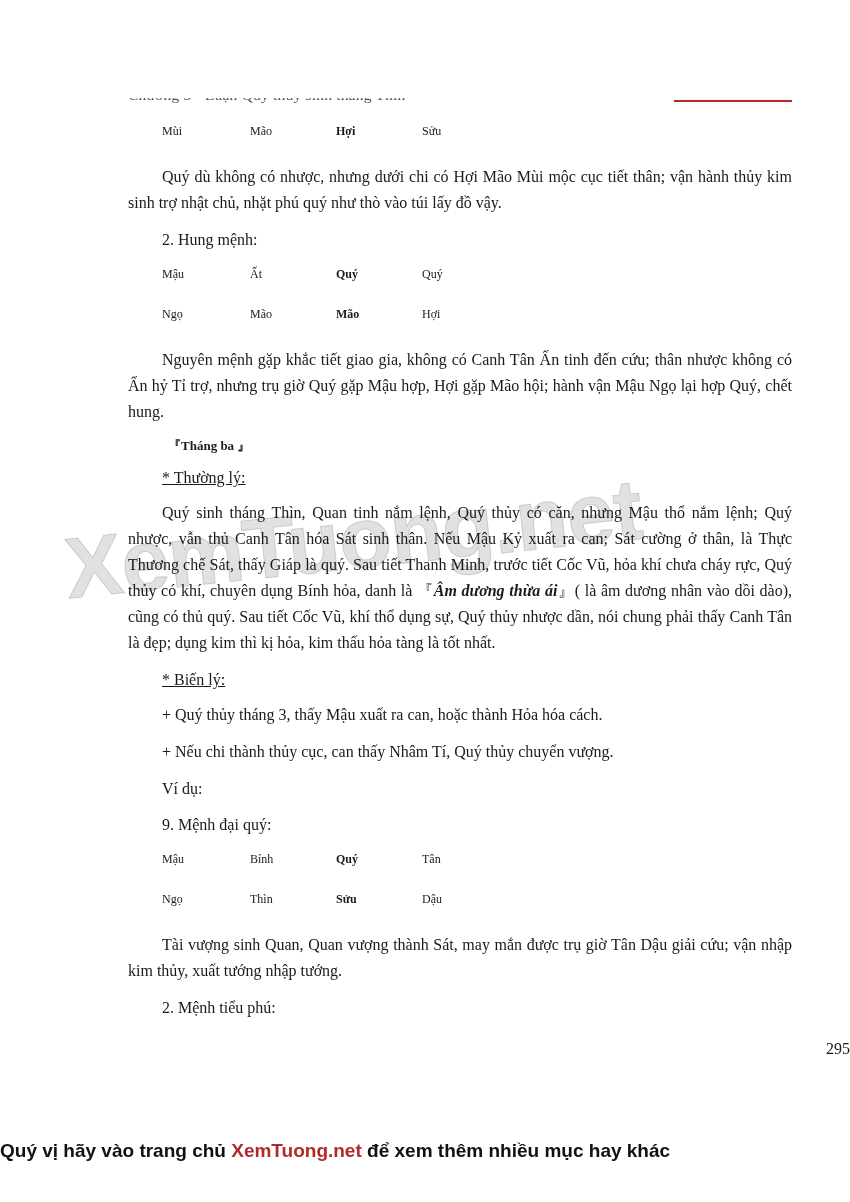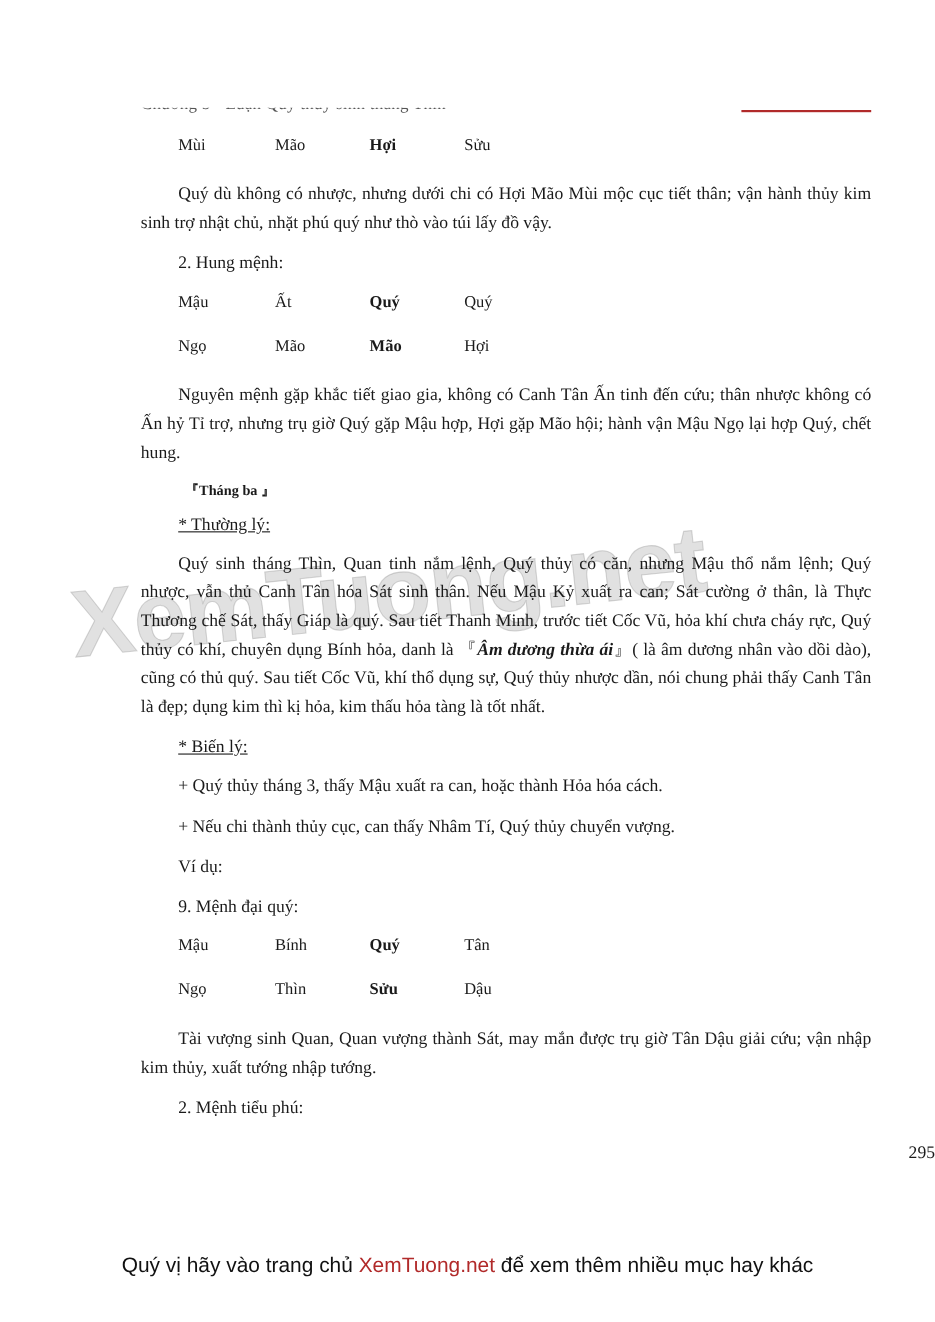--- a/index.html
+++ b/index.html
@@ -83,21 +83,21 @@
   }
   .ul { text-decoration: underline; }
   .ital { font-style: italic; font-weight: bold; }
 
   
   .pillar-row {
     display: block;
     position: relative;
     height: 26px;
     margin: 14px 0 14px 0;
-    font-size: 15px;
+    font-size: 12px;
   }
   .pillar-row .c {
     position: absolute;
     top: 0;
   }
   .pillar-row .c0 { left: 34px; }
   .pillar-row .c1 { left: 122px; }
   .pillar-row .c2 { left: 208px; font-weight: bold; }
   .pillar-row .c3 { left: 294px; }
 
@@ -108,24 +108,23 @@
     top: 1040px;
     text-align: right;
     font-size: 16px;
   }
 
   .footer-bar {
     position: absolute;
     left: 0;
     right: 0;
     top: 1140px;
-    text-align: center;
     font-family: "Liberation Sans", sans-serif;
     font-size: 19px;
-    font-weight: normal;
+    font-weight: bold;
     color: #111;
   }
   .footer-bar .brand { color: #b12a2a; }
 
   
   .watermark {
     position: absolute;
     left: 60px;
     top: 520px;
     width: 560px;

